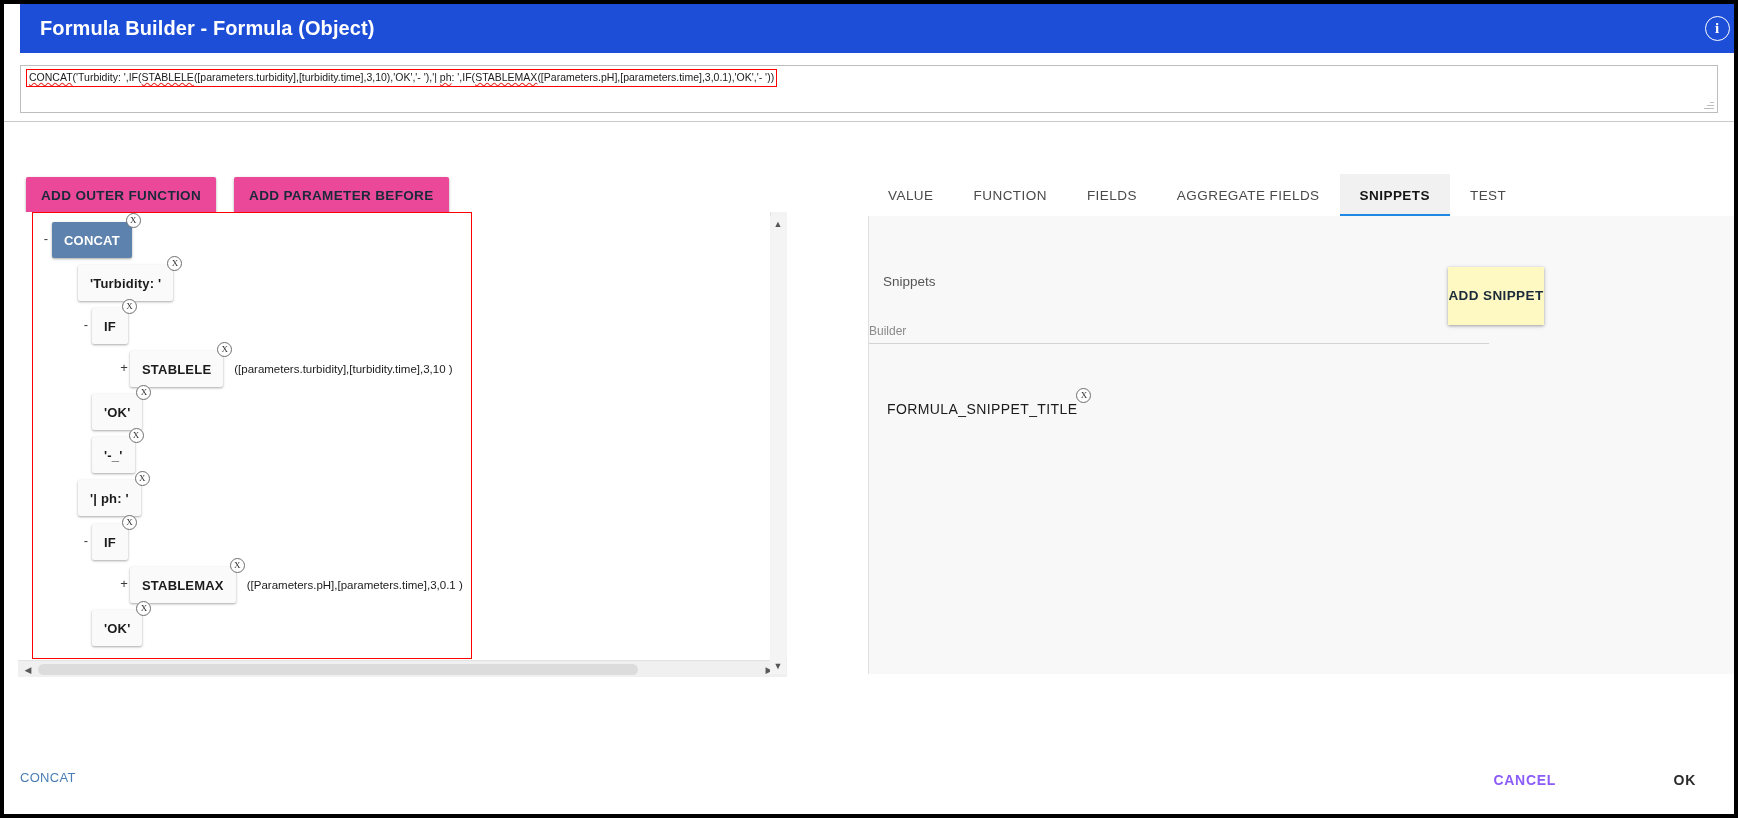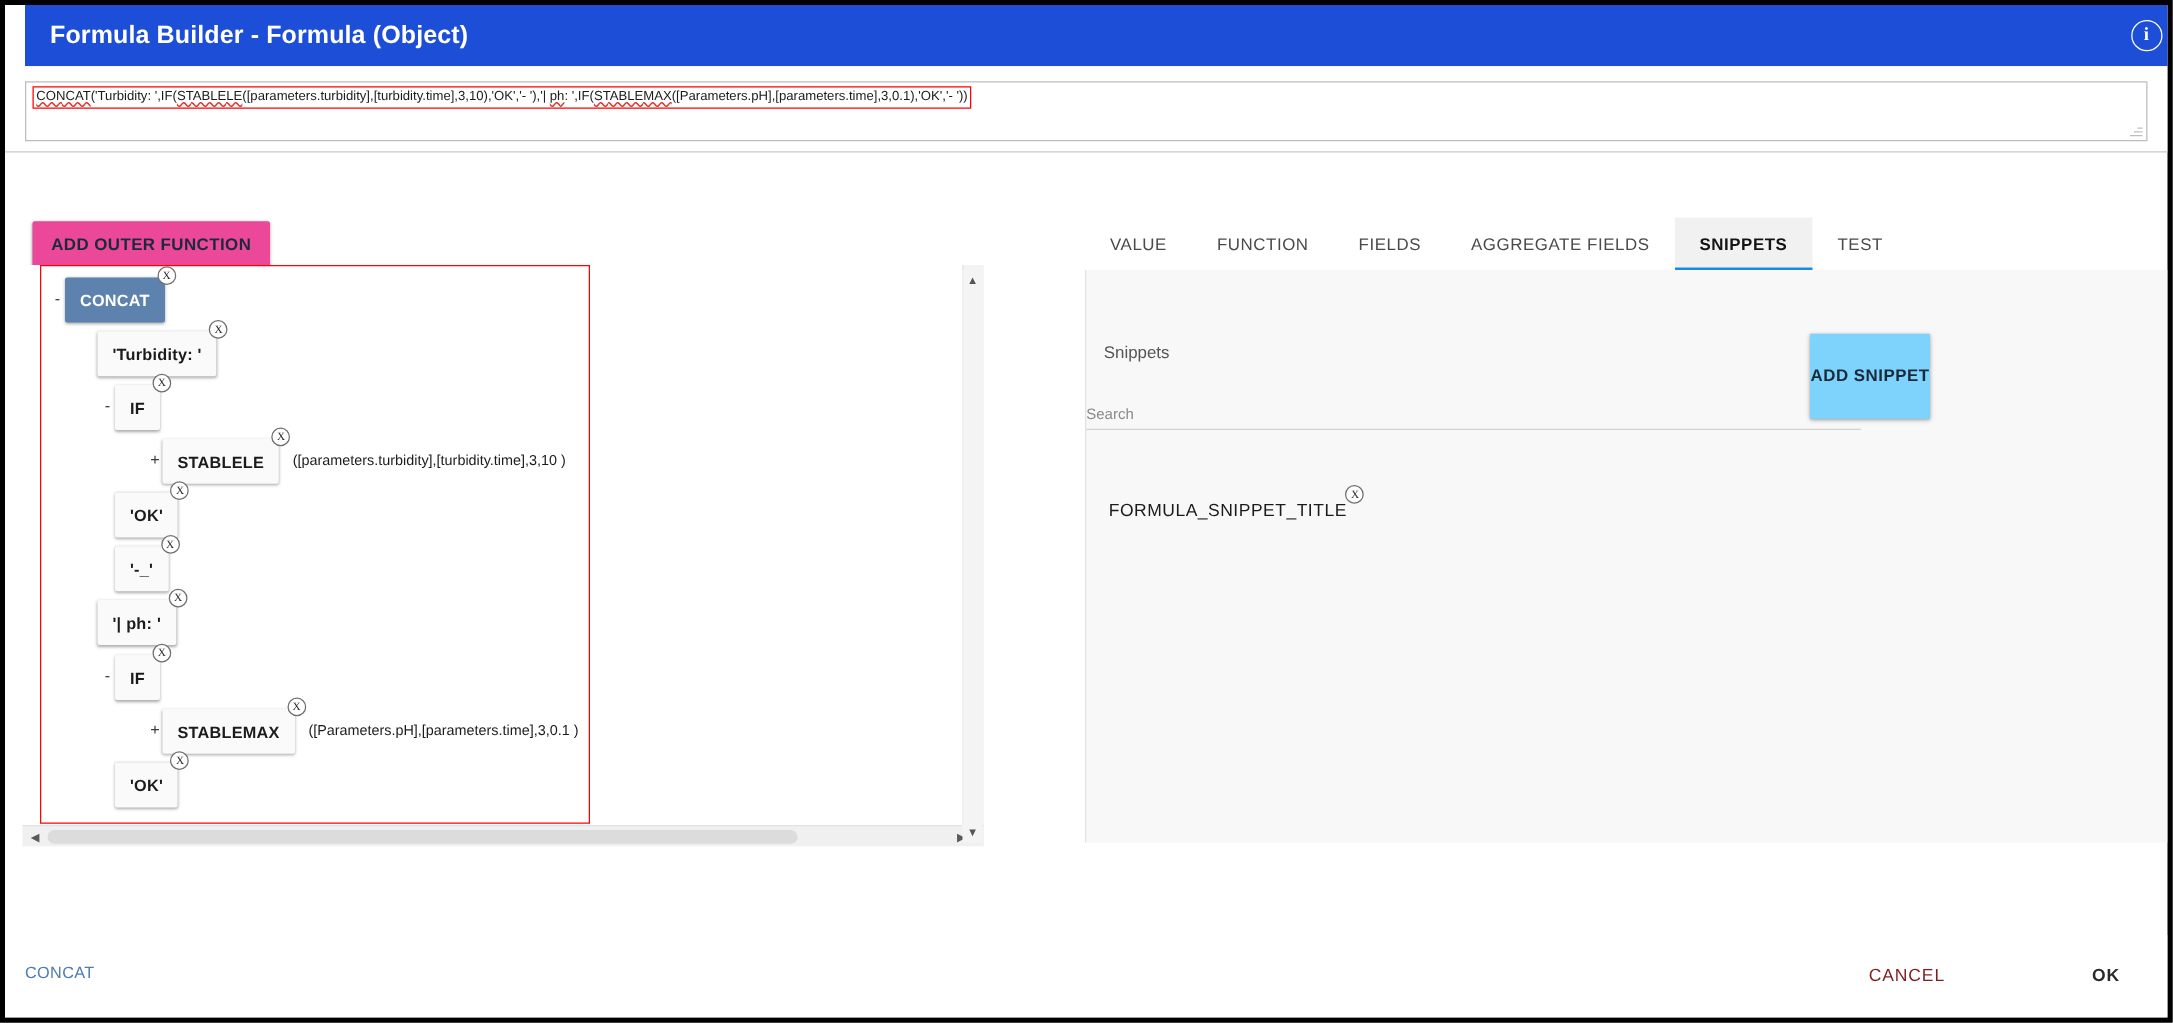--- a/index.html
+++ b/index.html
@@ -307,22 +307,22 @@
   .snip-item .label {
     font-family: "Liberation Sans", sans-serif;
     font-size: 14px;
     color: #1b1b1b;
     letter-spacing: .4px;
   }
   .snip-item .xbadge { right: -14px; top: -12px; }
 
   .add-snippet {
     position: absolute; left: 1444px; top: 263px;
-    width: 96px; height: 68px;
-    background: #7dd3fc;
+    width: 96px; height: 58px;
+    background: #fef9c3;
     box-shadow: 0 1px 4px rgba(0,0,0,.26), 0 1px 2px rgba(0,0,0,.14);
     display: flex; align-items: center; justify-content: center;
     font-family: "Liberation Sans", sans-serif;
     font-size: 13.5px;
     font-weight: bold;
     color: #1b2a3a;
     letter-spacing: .4px;
     text-align: center;
     cursor: pointer;
     line-height: 1.25;
@@ -339,22 +339,22 @@
     font-family: "Liberation Sans", sans-serif;
     font-size: 13px;
     color: #4a7db5;
     letter-spacing: .3px;
     cursor: pointer;
   }
   .footer .cancel-btn {
     position: absolute; right: 168px; top: 16px;
     font-family: "Liberation Sans", sans-serif;
     font-size: 14px;
-    font-weight: normal;
-    color: #7f1d1d;
+    font-weight: bold;
+    color: #8b5cf6;
     letter-spacing: .7px;
     background: none; border: none;
     padding: 8px 10px;
     cursor: pointer;
   }
   .footer .ok-btn {
     position: absolute; right: 24px; top: 16px;
     font-family: "Liberation Sans", sans-serif;
     font-size: 14px;
     font-weight: bold;
@@ -387,20 +387,21 @@
       <div class="resize-grip">
           <i></i>
           <i></i>
           <i></i>
         </div>
     </div>
   </div>
 
   <div class="btn-row">
     <button class="flat-btn">ADD OUTER FUNCTION</button>
+    <button class="flat-btn">ADD PARAMETER BEFORE</button>
   </div>
 
   <div class="tree-outer">
     <div class="tree-frame"></div>
     <div class="tree-rows" id="tree-rows">
         <div class="node" style="top: 10px; left: 22px;">
           <span class="twisty">-</span>
           <span class="chip-wrap"><span class="chip sel">CONCAT</span><span class="xbadge">X</span></span>
         </div>
         <div class="node" style="top: 53px; left: 48px;">
@@ -460,21 +461,21 @@
         <div class="tab">VALUE</div>
         <div class="tab">FUNCTION</div>
         <div class="tab">FIELDS</div>
         <div class="tab">AGGREGATE FIELDS</div>
         <div class="tab active">SNIPPETS</div>
         <div class="tab">TEST</div>
       </div>
     <div class="snip-area">
       <div class="snip-title">Snippets</div>
       <div class="search-field">
-        <span class="search-label">Search</span>
+        <span class="search-label">Builder</span>
         <div class="search-underline"></div>
       </div>
       <div class="snip-item">
         <span class="label">FORMULA_SNIPPET_TITLE</span>
         <span class="xbadge">X</span>
       </div>
     </div>
     <div class="snip-vscroll">
       <div class="arr up">▲</div>
       <div class="arr down">▼</div>

